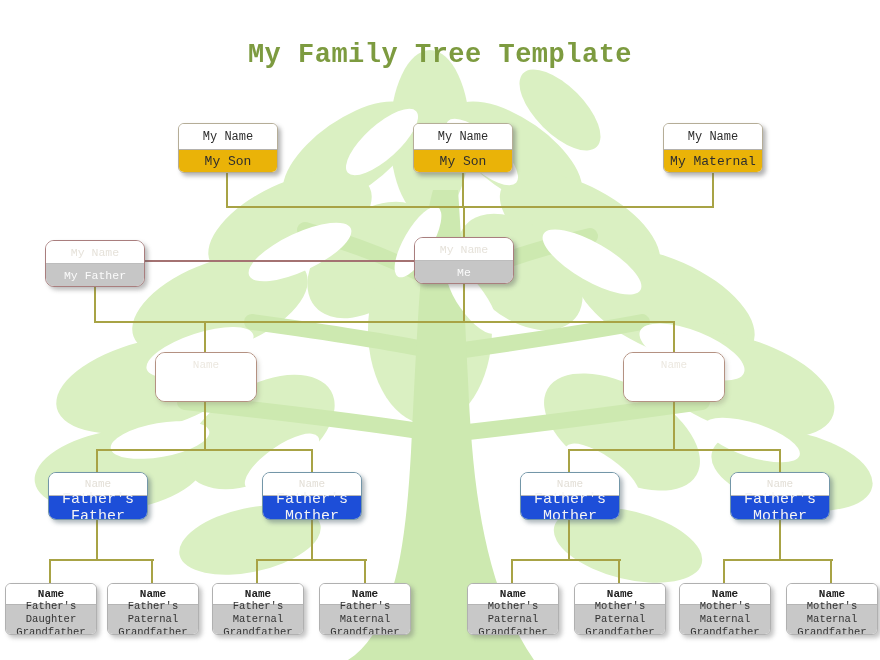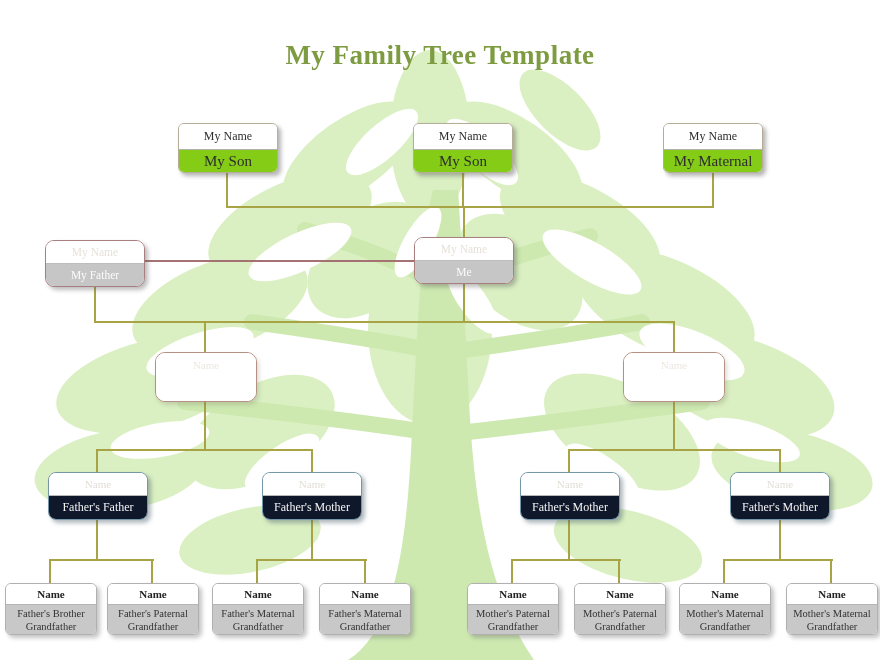--- a/index.html
+++ b/index.html
@@ -1,18 +1,18 @@
 <!DOCTYPE html>
 <html style="--title: #7d9b40; --connector: #a8a345; --sibling-connector: #a47272; --leaf: #daf0c2; --trunk: #cde9b0;"><head>
 <meta charset="utf-8">
 <style>
   html,body{margin:0;padding:0;background:#ffffff;}
   #canvas{
     position:relative;width:880px;height:660px;overflow:hidden;background:#ffffff;
-    font-family:Liberation Serif, serif;
+    font-family:Liberation Mono, monospace;
   }
   
   #tree{position:absolute;left:0;top:0;z-index:0;}
   .lf{fill:var(--leaf,#daf0c2);}
   .tk{fill:var(--trunk,#cde9b0);}
   .br{stroke:var(--trunk,#cde9b0);stroke-width:16;fill:none;stroke-linecap:round;}
   .wl{fill:#ffffff;}
   
   #title{
     position:absolute;left:0;right:0;top:40px;text-align:center;z-index:2;
@@ -20,33 +20,33 @@
   }
   
   .ln{position:absolute;background:var(--connector,#a8a345);z-index:1;}
   .sln{position:absolute;background:var(--sibling-connector,#a47272);z-index:1;}
   
   .pbox{position:absolute;box-sizing:border-box;background:#ffffff;z-index:3;text-align:center;overflow:hidden;}
   .pbox .nm,.pbox .rl{display:flex;align-items:center;justify-content:center;box-sizing:border-box;}
   
   .g1{width:100px;height:50px;border:1px solid #b5ad97;border-radius:6px;box-shadow:3px 3px 4px rgba(90,90,90,.45);}
   .g1 .nm{height:25px;font-size:12px;color:#2e2e2e;background:#ffffff;}
-  .g1 .rl{height:23px;font-size:15px;color:#2e2e2e;background:#84cc16;border-top:1px solid #b3b1ac;}
+  .g1 .rl{height:23px;font-size:13px;color:#2e2e2e;background:#eab308;border-top:1px solid #b3b1ac;}
   
   .g2{width:100px;height:47px;border:1px solid #a97e7e;border-radius:9px;box-shadow:3px 3px 4px rgba(90,90,90,.40);}
   .g2 .nm{height:22px;font-size:11.5px;color:#e6e2da;background:#ffffff;}
   .g2 .rl{height:23px;font-size:11.5px;color:#fbfbfb;background:#c6c6c6;border-top:1px solid #bdbdbd;}
   
   .g3{width:102px;height:50px;border:1px solid #b49182;border-radius:10px;box-shadow:2px 3px 4px rgba(120,110,100,.25);}
   .g3 .nm{height:24px;font-size:11px;color:#ece8e0;background:#ffffff;}
   .g3 .rl{height:24px;font-size:11px;color:#f6f4f0;background:#ffffff;}
   
   .g4{width:100px;height:48px;border:1px solid #7396a8;border-radius:8px;box-shadow:3px 3px 4px rgba(80,100,110,.45);}
   .g4 .nm{height:22px;font-size:11px;color:#e3dfd7;background:#ffffff;}
-  .g4 .rl{height:24px;font-size:12px;color:#f4f4f4;background:#0f172a;border-top:1px solid #b8b8b8;}
+  .g4 .rl{height:24px;font-size:15px;color:#f4f4f4;background:#1d4ed8;border-top:1px solid #b8b8b8;}
   
   .g5{width:92px;height:52px;border:1px solid #b0b0b0;border-radius:6px;box-shadow:3px 3px 4px rgba(110,110,110,.40);}
   .g5 .nm{height:20px;font-size:11px;font-weight:bold;color:#222222;background:#ffffff;}
   .g5 .rl{height:30px;font-size:10.5px;line-height:13px;color:#333333;background:#c8c8c8;border-top:1px solid #b5b5b5;padding:1px 2px;}
 </style>
 </head>
 <body>
 
 <div id="canvas">
 
@@ -176,21 +176,21 @@
     <div class="nm">Name</div>
     <div class="rl">Father's Mother</div>
   </div>
   <div class="pbox g4" style="left:730px;top:472px">
     <div class="nm">Name</div>
     <div class="rl">Father's Mother</div>
   </div>
 
   <div class="pbox g5" style="left:5px;top:583px">
     <div class="nm">Name</div>
-    <div class="rl">Father's Brother Grandfather</div>
+    <div class="rl">Father's Daughter Grandfather</div>
   </div>
   <div class="pbox g5" style="left:107px;top:583px">
     <div class="nm">Name</div>
     <div class="rl">Father's Paternal Grandfather</div>
   </div>
   <div class="pbox g5" style="left:212px;top:583px">
     <div class="nm">Name</div>
     <div class="rl">Father's Maternal Grandfather</div>
   </div>
   <div class="pbox g5" style="left:319px;top:583px">

